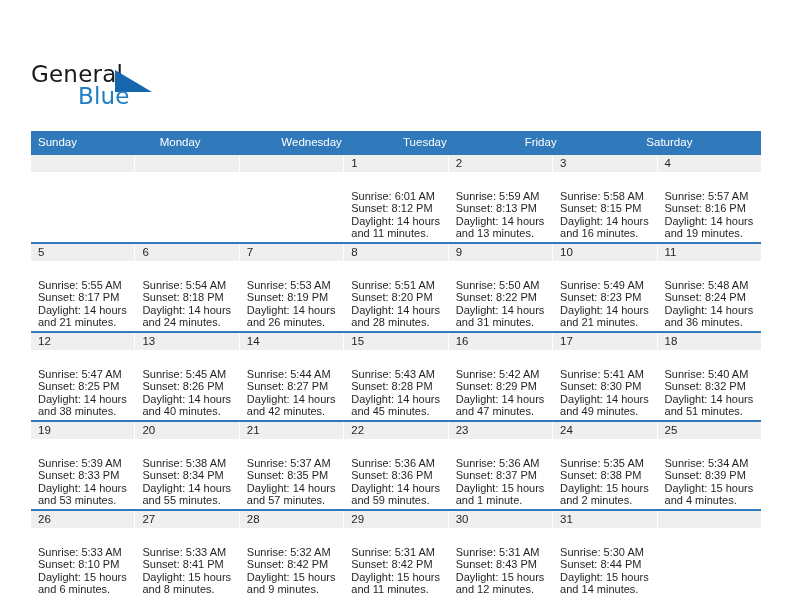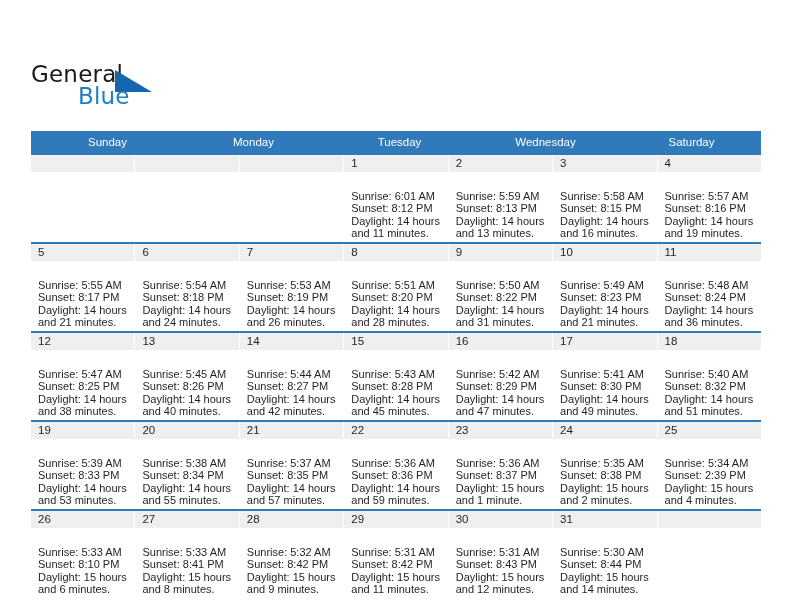--- a/index.html
+++ b/index.html
@@ -100,21 +100,20 @@
     background: #3079ba;
   }
   .weekday {
     flex: 1 1 0;
     color: #ffffff;
     font-size: 11.5px;
     line-height: 22px;
     padding-left: 7px;
     box-sizing: border-box;
     white-space: nowrap;
-    text-align: center;
   }
   .week-row {
     display: flex;
     width: 730px;
     height: 89px;
     border-top: 2px solid #3079ba;
     box-sizing: border-box;
   }
   .week-row:first-of-type {
     border-top: none;
@@ -165,22 +164,23 @@
     </div>
 
 
   </div>
 
   <div class="calendar">
 
     <div class="weekday-row">
       <div class="weekday">Sunday</div>
       <div class="weekday">Monday</div>
+      <div class="weekday">Wednesday</div>
       <div class="weekday">Tuesday</div>
-      <div class="weekday">Wednesday</div>
+      <div class="weekday">Friday</div>
       <div class="weekday">Saturday</div>
     </div>
 
     <div class="week-row">
       <div class="day-cell empty">
         <div class="day-number"></div>
         <div class="day-info">
           <div></div>
           <div></div>
           <div></div>
@@ -427,21 +427,21 @@
           <div>Sunrise: 5:35 AM</div>
           <div>Sunset: 8:38 PM</div>
           <div>Daylight: 15 hours</div>
           <div>and 2 minutes.</div>
         </div>
       </div>
       <div class="day-cell">
         <div class="day-number">25</div>
         <div class="day-info">
           <div>Sunrise: 5:34 AM</div>
-          <div>Sunset: 2:39 PM</div>
+          <div>Sunset: 8:39 PM</div>
           <div>Daylight: 15 hours</div>
           <div>and 4 minutes.</div>
         </div>
       </div>
     </div>
 
     <div class="week-row">
       <div class="day-cell">
         <div class="day-number">26</div>
         <div class="day-info">

